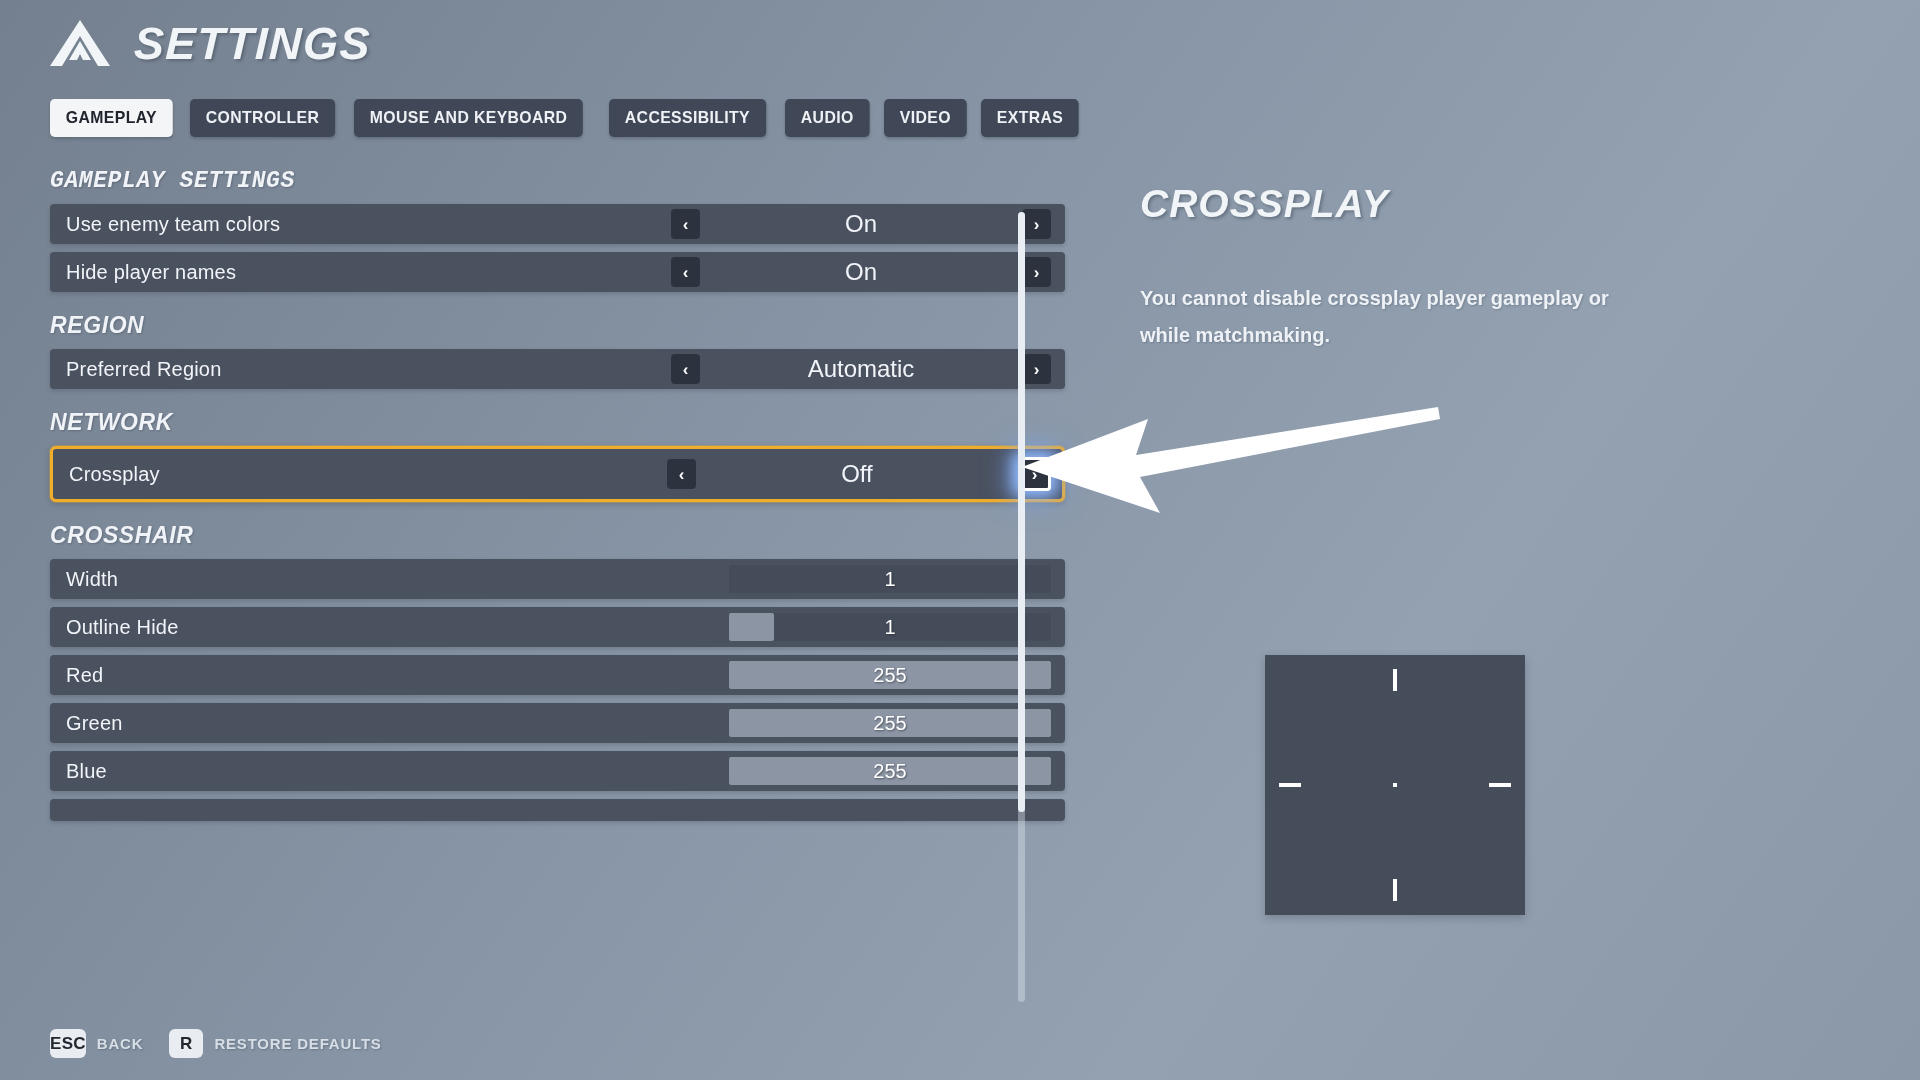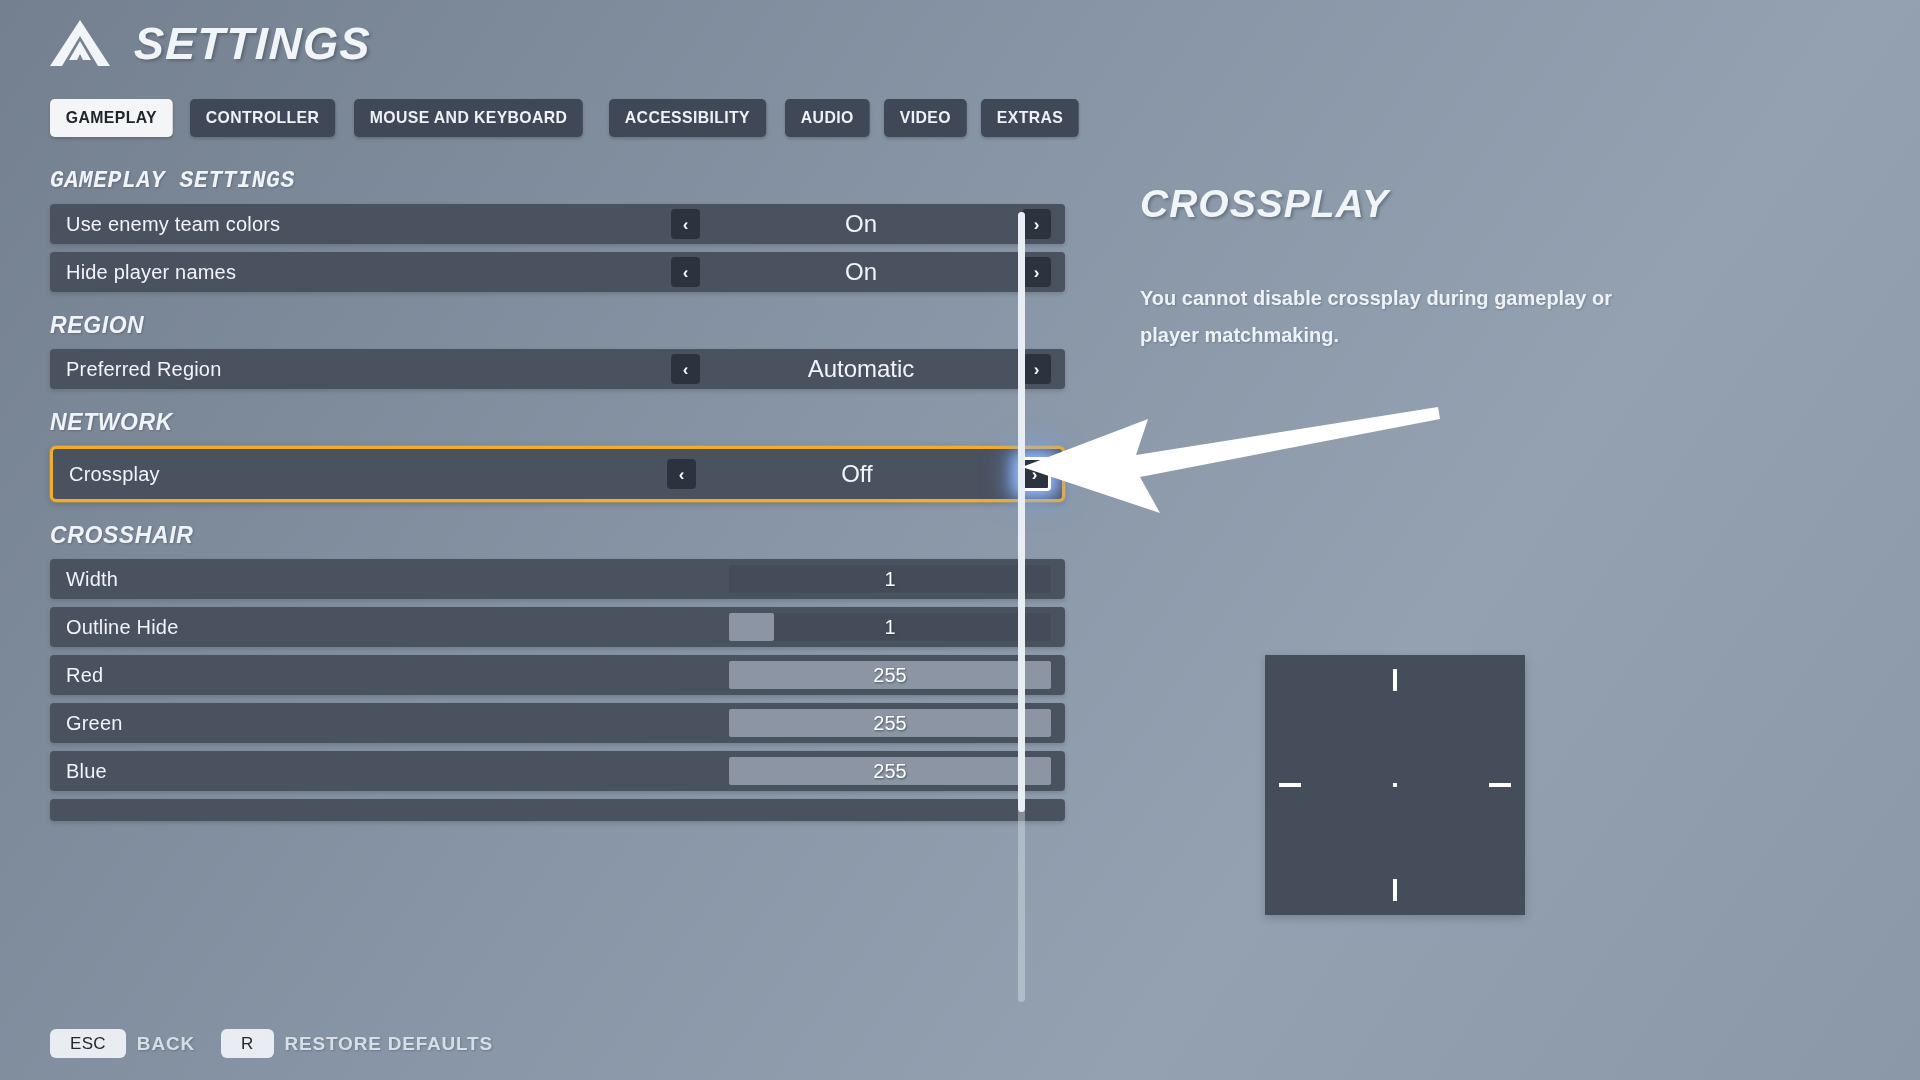--- a/index.html
+++ b/index.html
@@ -264,33 +264,33 @@
     left: 50px;
     bottom: 22px;
     display: flex;
     align-items: center;
     gap: 26px;
   }
   .hint { display: flex; align-items: center; gap: 11px; }
   .key-cap {
     min-width: 34px;
     height: 29px;
-    padding: 0 20px;
+    padding: 0 0;
     background: #e9edf2;
     color: #232830;
     border-radius: 6px;
     font-size: 17px;
-    font-weight: normal;
+    font-weight: bold;
     display: flex;
     align-items: center;
     justify-content: center;
     letter-spacing: 0.3px;
   }
   .hint-label {
-    font-size: 19px;
+    font-size: 15px;
     font-weight: bold;
     color: #d7dee6;
     letter-spacing: 0.8px;
     text-shadow: 1px 1px 2px rgba(40,48,60,0.28);
   }
 </style>
 </head>
 <body>
 
 <div id="header">
@@ -400,21 +400,21 @@
 
   <div class="setting-row partial-row"></div>
 </div>
 
 <div id="scroll-track">
   <div id="scroll-thumb"></div>
 </div>
 
 <div id="detail-panel">
   <div id="detail-title">CROSSPLAY</div>
-  <div id="detail-body">You cannot disable crossplay during gameplay or player matchmaking.</div>
+  <div id="detail-body">You cannot disable crossplay player gameplay or while matchmaking.</div>
 </div>
 
 <div id="crosshair-preview">
   <div class="ch-mark" id="ch-top"></div>
   <div class="ch-mark" id="ch-bottom"></div>
   <div class="ch-mark" id="ch-left"></div>
   <div class="ch-mark" id="ch-right"></div>
   <div class="ch-mark" id="ch-center"></div>
 </div>
 

